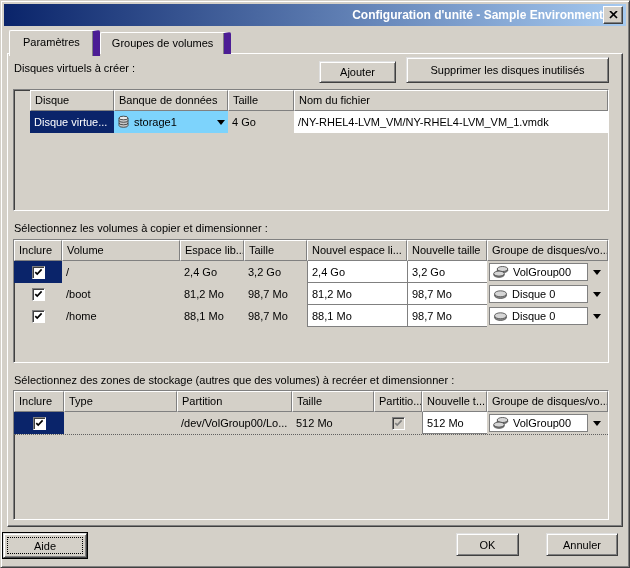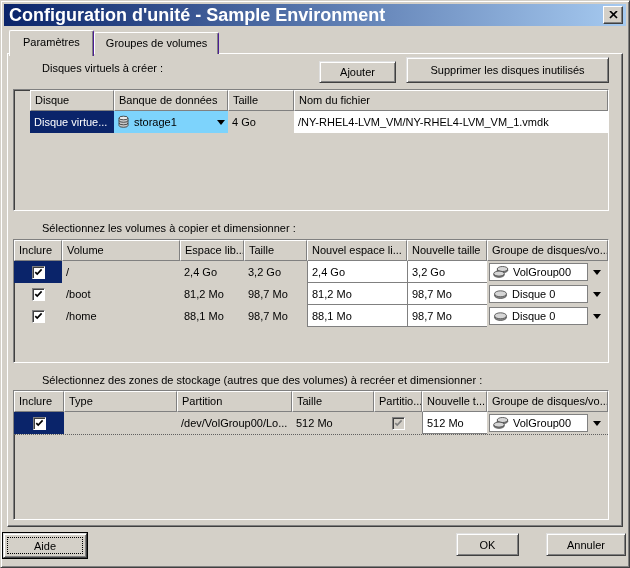--- a/index.html
+++ b/index.html
@@ -12,42 +12,42 @@
     position:absolute;inset:0;background:#D4D0C8;
     border:1px solid;border-color:#D4D0C8 #404040 #404040 #D4D0C8;
     box-shadow:inset 1px 1px 0 #FFFFFF,inset -1px -1px 0 #808080;
   }
   
   .titlebar{
     position:absolute;left:3px;top:3px;right:3px;height:22px;
     background:linear-gradient(to right,#0A246A,#A6CAF0);
     display:flex;align-items:center;padding:0 3px 0 5px;box-sizing:border-box;
   }
-  .title-text{color:#FFF;font-weight:bold;font-size:18px;flex:1;white-space:nowrap;overflow:hidden;}
+  .title-text{color:#FFF;font-weight:bold;font-size:12px;flex:1;white-space:nowrap;overflow:hidden;text-align:right;}
   .close-btn{
     width:18px;height:16px;background:#D4D0C8;cursor:default;
     border:1px solid;border-color:#FFFFFF #404040 #404040 #FFFFFF;
     box-shadow:inset -1px -1px 0 #808080;
     display:flex;align-items:center;justify-content:center;
   }
   
   .tabs{position:absolute;left:8px;top:29px;display:flex;align-items:flex-start;z-index:5;}
   .tab{
     background:#D4D0C8;height:21px;line-height:21px;padding:0 11px;margin-top:2px;
-    border-top:1px solid #FFFFFF;border-left:1px solid #FFFFFF;border-right:1px solid #4c1d95;
+    border-top:1px solid #FFFFFF;border-left:1px solid #FFFFFF;border-right:7px solid #4c1d95;
     box-shadow:inset -1px 0 0 #808080;border-radius:2px 2px 0 0;white-space:nowrap;
   }
   .tab.active{margin-top:0;height:25px;line-height:23px;padding:0 13px;position:relative;z-index:6;}
   
   .panel{
     position:absolute;left:6px;top:52px;right:6px;height:474px;background:#D4D0C8;
     border:1px solid;border-color:#FFFFFF #404040 #404040 #FFFFFF;
     box-shadow:inset -1px -1px 0 #808080;box-sizing:border-box;
   }
-  .sec-label{position:absolute;white-space:nowrap;margin-left:28px;}
+  .sec-label{position:absolute;white-space:nowrap;}
   
   .btn{
     background:#D4D0C8;text-align:center;box-sizing:border-box;cursor:default;
     border:1px solid;border-color:#DFDFDF #404040 #404040 #DFDFDF;
     box-shadow:inset 1px 1px 0 #FFFFFF,inset -1px -1px 0 #808080;
     display:flex;align-items:center;justify-content:center;white-space:nowrap;
   }
   .btn.default{box-shadow:0 0 0 1px #000000,inset 1px 1px 0 #FFFFFF,inset -1px -1px 0 #808080;position:relative;}
   .btn.default::before{content:"";position:absolute;inset:3px;border:1px dotted #000;}
   
@@ -292,17 +292,17 @@
     </div>
 
   </div>
 
   <div class="btn default" style="position:absolute;left:2px;top:532px;width:84px;height:25px;">
     <span>Aide</span>
   </div>
   <div class="btn" style="position:absolute;left:455px;top:532px;width:63px;height:23px;">
     <span>OK</span>
   </div>
-  <div class="btn" style="position:absolute;left:545px;top:532px;width:80px;height:23px;">
+  <div class="btn" style="position:absolute;left:545px;top:532px;width:72px;height:23px;">
     <span>Annuler</span>
   </div>
 
 </div>
 
 </body></html>

